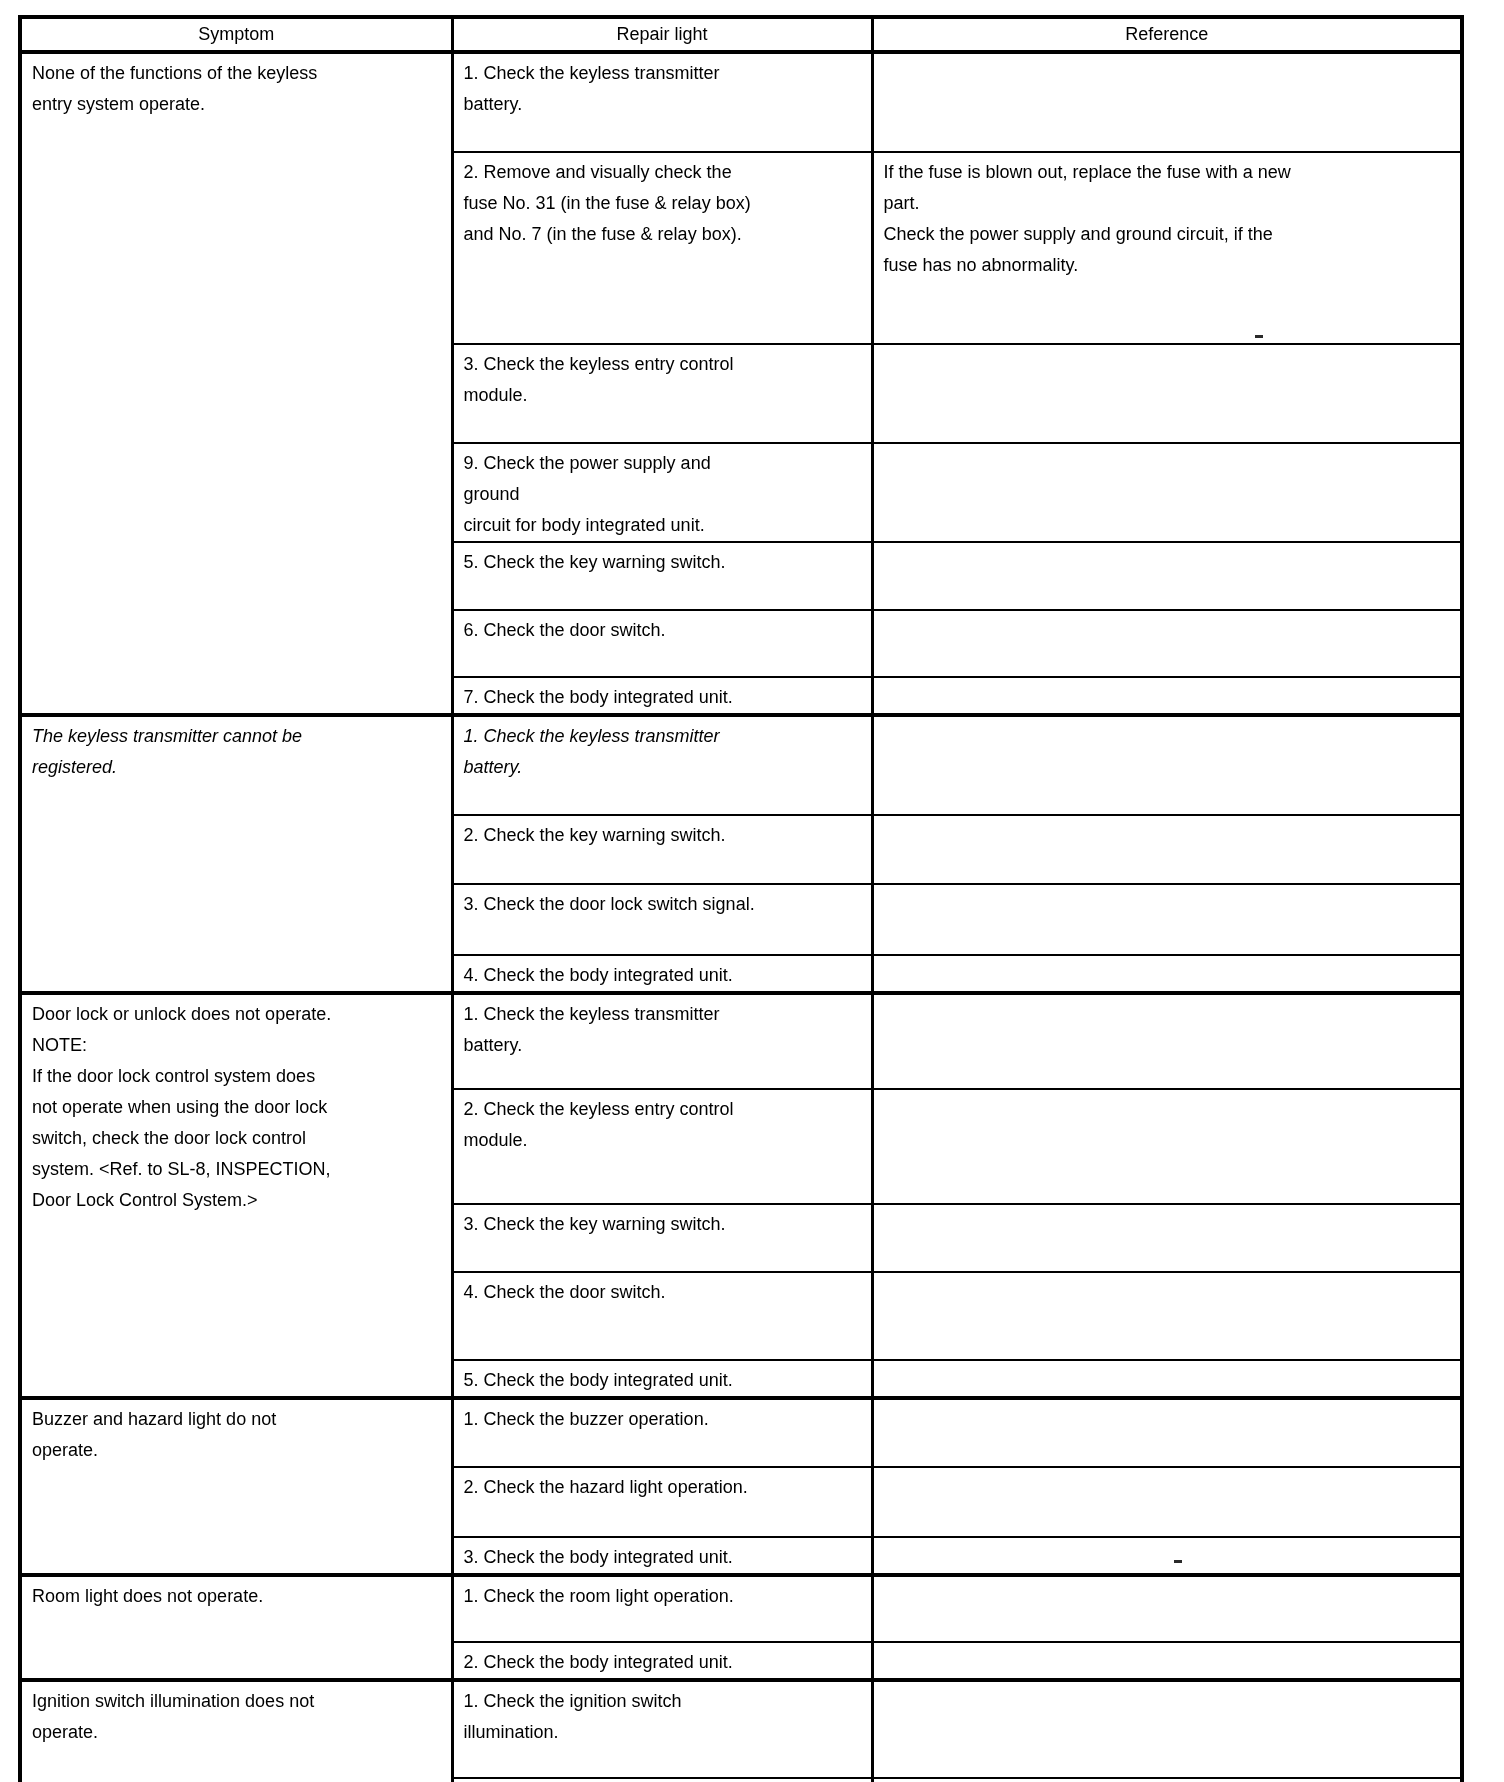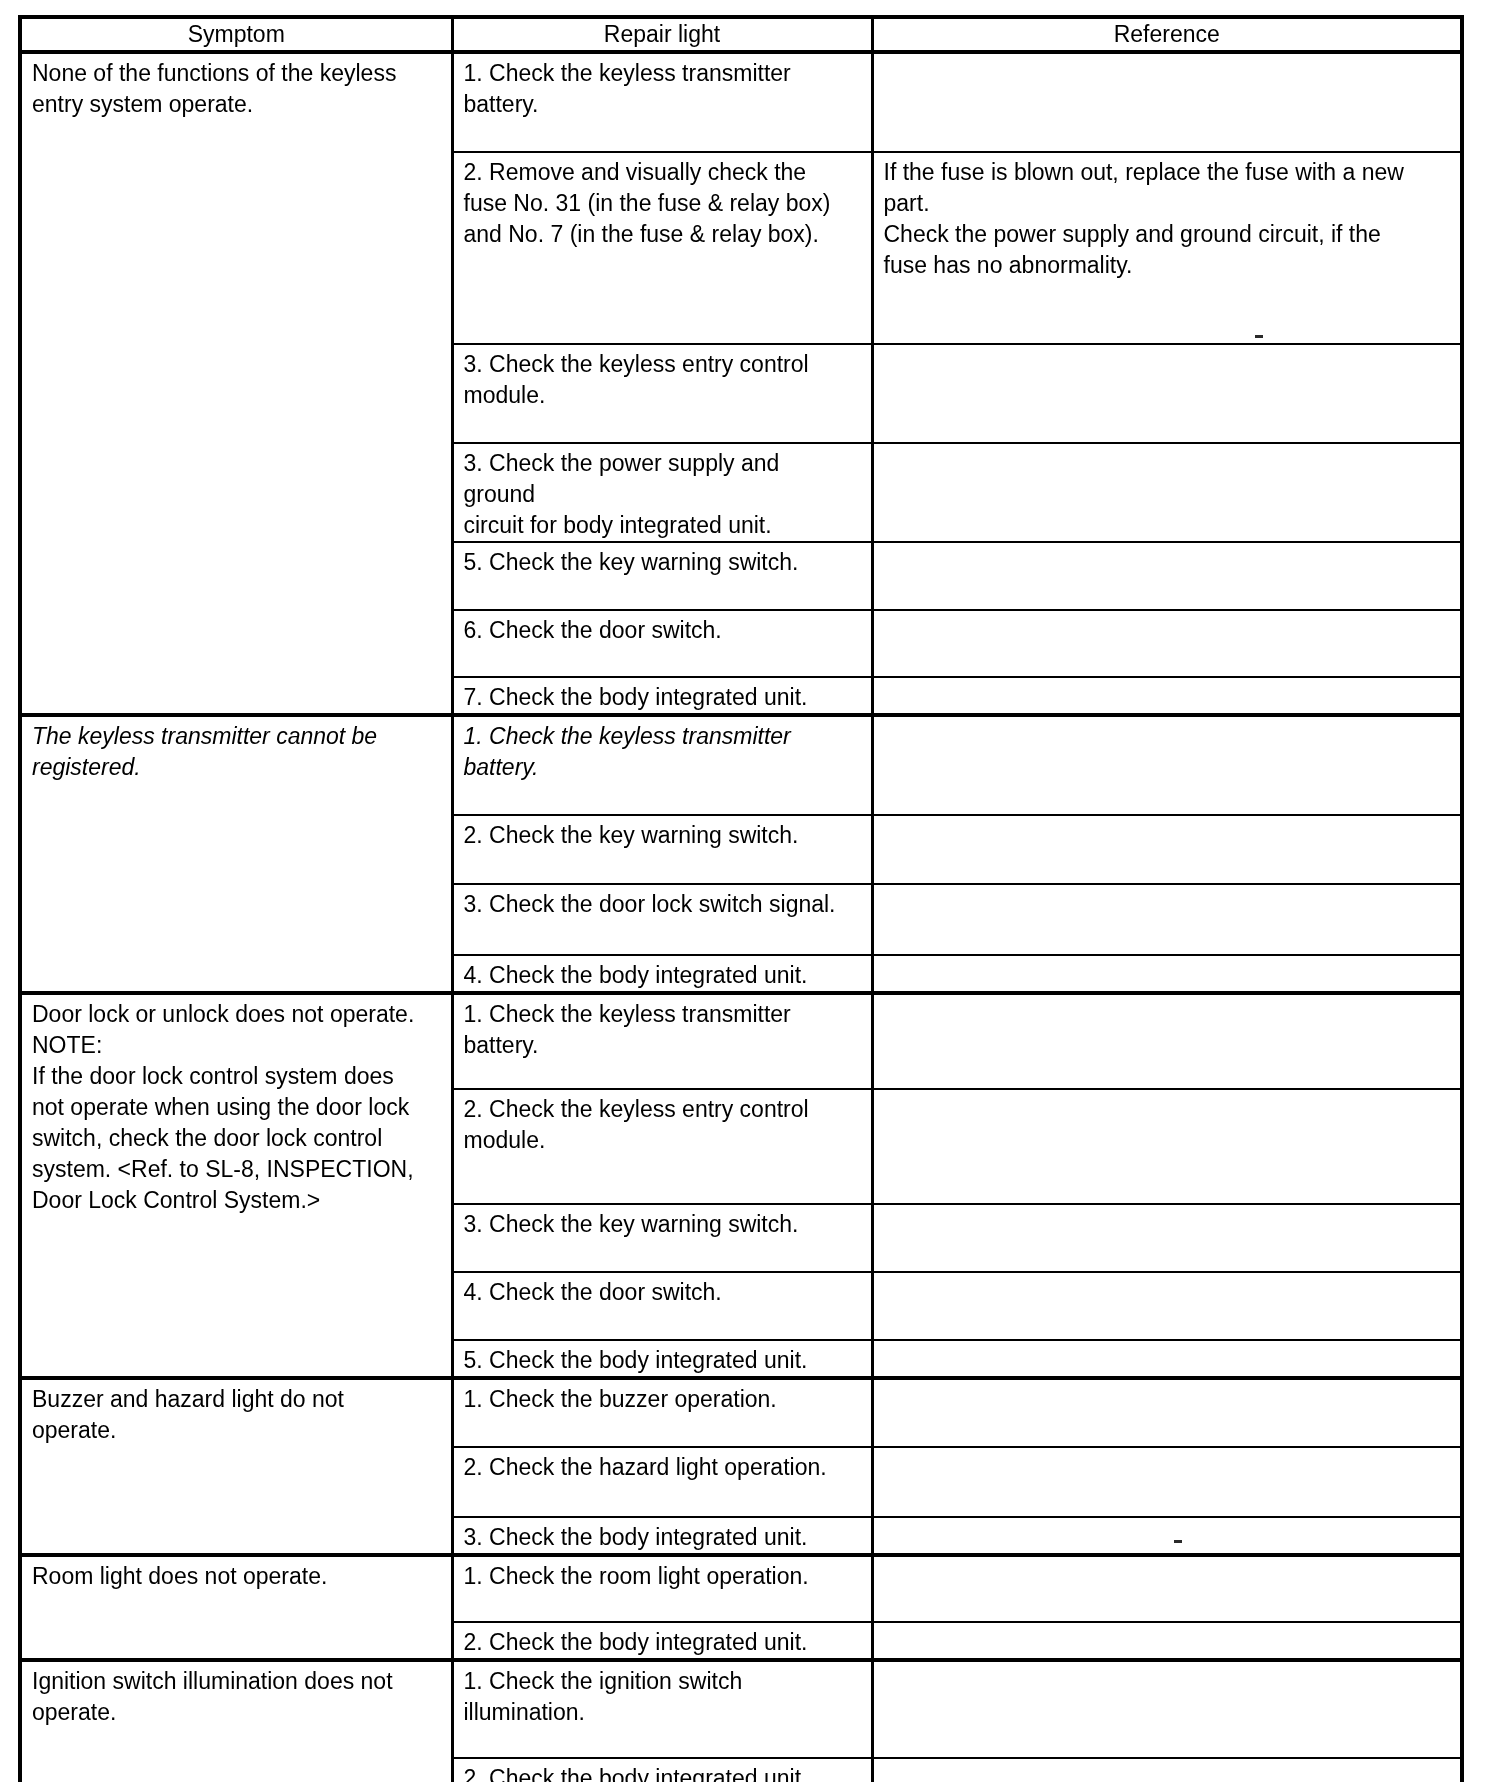--- a/index.html
+++ b/index.html
@@ -30,21 +30,21 @@
     border-collapse: collapse;
     table-layout: fixed;
     border: 4px solid #000000;
   }
   table.troubleshooting th,
   table.troubleshooting td {
     border-left: 3px solid #000000;
     border-right: 3px solid #000000;
     border-top: 2px solid #000000;
     border-bottom: 2px solid #000000;
-    font-size: 23px;
+    font-size: 18px;
     line-height: 31px;
     font-weight: 400;
     overflow: hidden;
     box-sizing: border-box;
   }
   table.troubleshooting thead th {
     height: 33px;
     text-align: center;
     vertical-align: middle;
     padding: 0;
@@ -101,21 +101,21 @@
 part.
 Check the power supply and ground circuit, if the
 fuse has no abnormality.<span class="artifact-dash" style="left: 381px; top: 182px;"></span></td>
         </tr>
         <tr style="height: 99px;">
           <td>3. Check the keyless entry control
 module.</td>
           <td></td>
         </tr>
         <tr style="height: 98px;">
-          <td>3. Check the power supply and
+          <td>9. Check the power supply and
 ground
 circuit for body integrated unit.</td>
           <td></td>
         </tr>
         <tr style="height: 68px;">
           <td>5. Check the key warning switch.</td>
           <td></td>
         </tr>
         <tr style="height: 67px;">
           <td>6. Check the door switch.</td>
@@ -158,21 +158,21 @@
         </tr>
         <tr style="height: 115px;">
           <td>2. Check the keyless entry control
 module.</td>
           <td></td>
         </tr>
         <tr style="height: 68px;">
           <td>3. Check the key warning switch.</td>
           <td></td>
         </tr>
-        <tr style="height: 68px;">
+        <tr style="height: 88px;">
           <td>4. Check the door switch.</td>
           <td></td>
         </tr>
         <tr style="height: 38px;">
           <td>5. Check the body integrated unit.</td>
           <td></td>
         </tr>
         <tr class="section-start" style="height: 69px;">
           <td rowspan="3">Buzzer and hazard light do not
 operate.</td>

